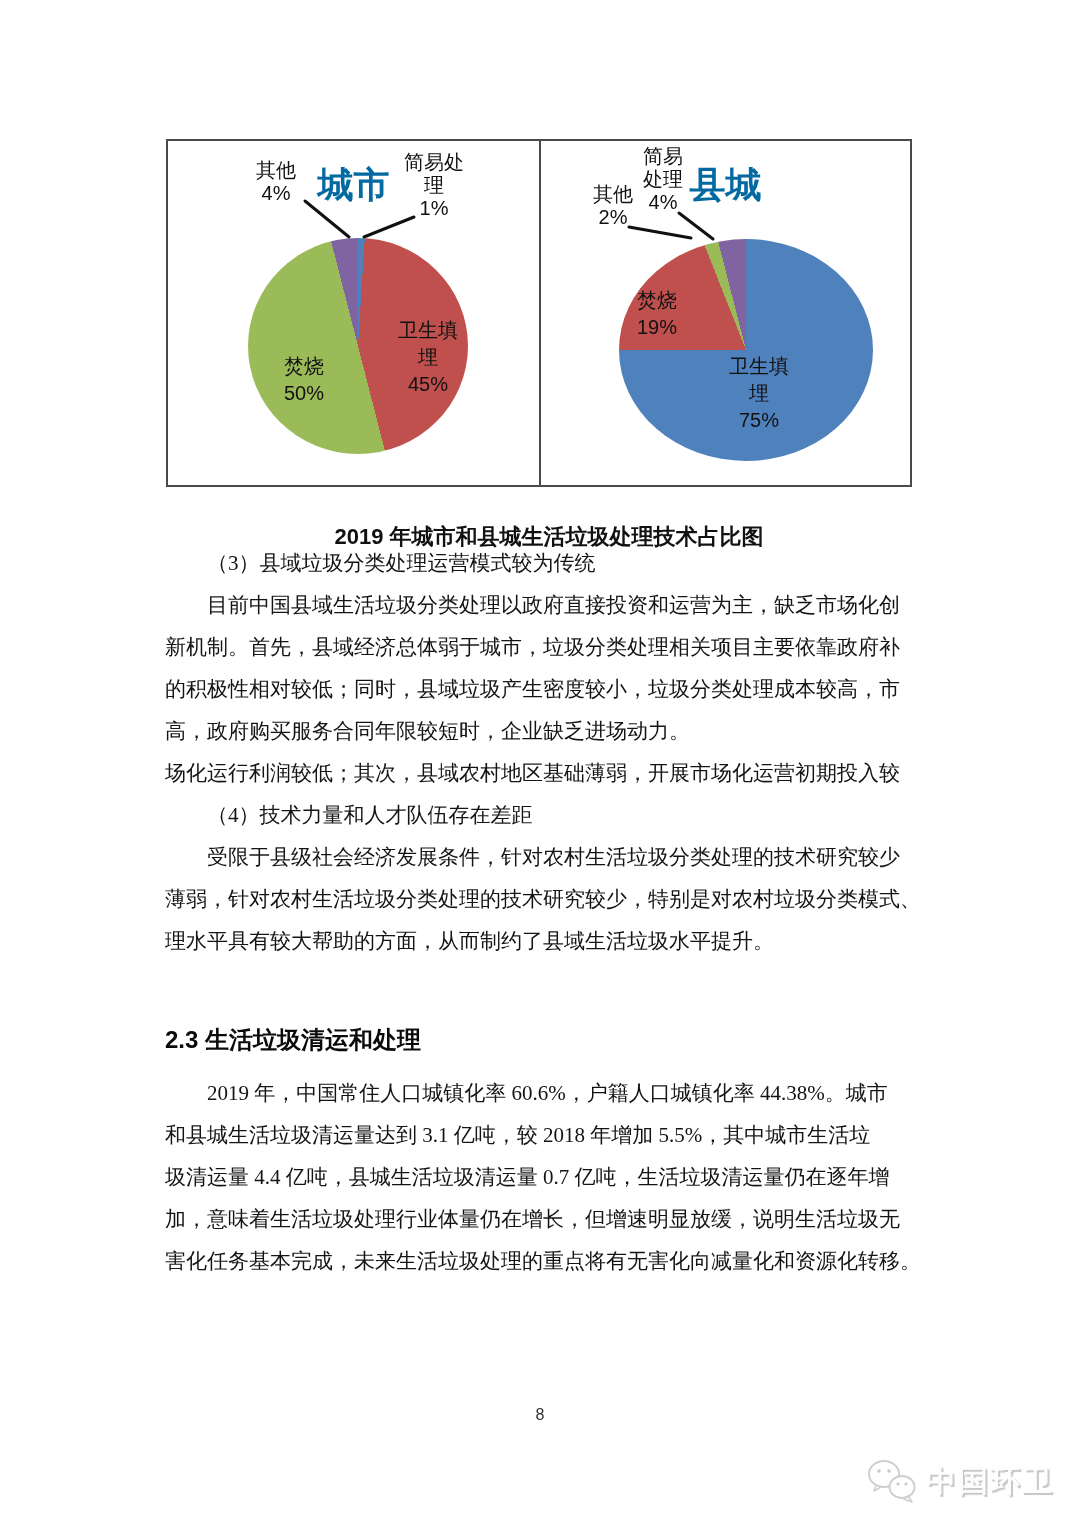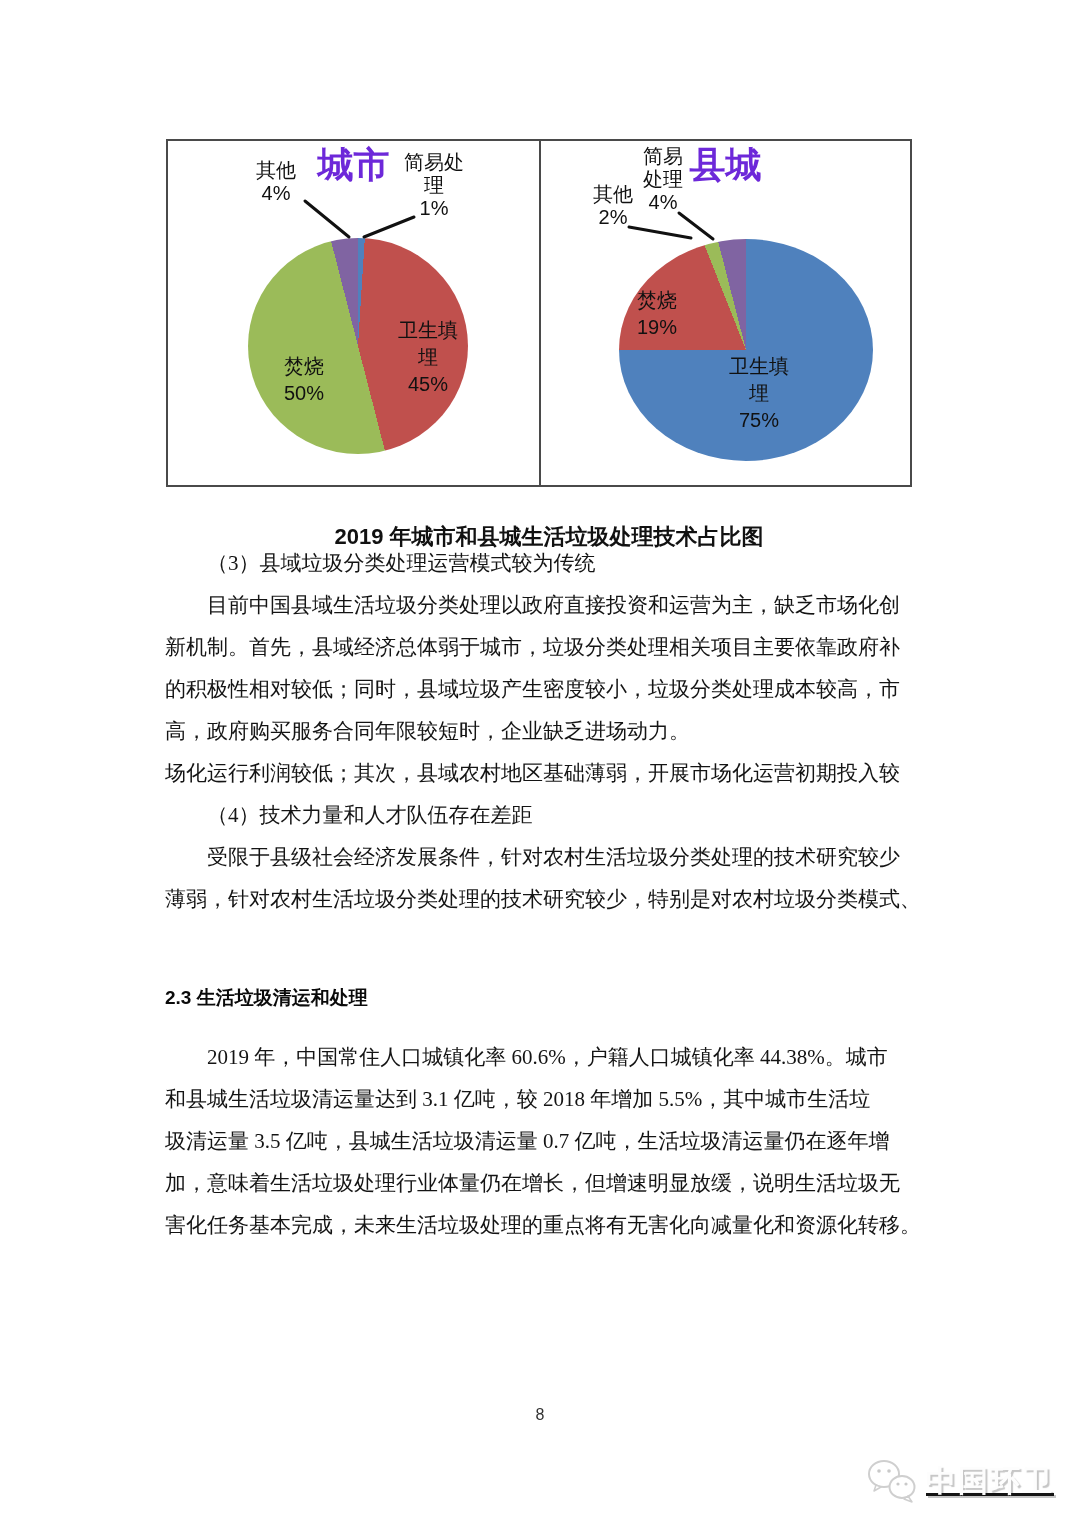--- a/index.html
+++ b/index.html
@@ -9,23 +9,23 @@
     overflow:hidden;
   }
   
   .figure{
     position:absolute;left:166px;top:139px;width:746px;height:348px;
     border:2px solid #4a4a4a;box-sizing:border-box;display:flex;background:#fff;
   }
   .panel{position:relative;width:371px;height:100%;}
   .panel.right{border-left:2px solid #4a4a4a;box-sizing:content-box;width:369px;}
   .pie-title{
-    position:absolute;top:0;left:50%;transform:translateX(-50%);
+    position:absolute;top:20px;left:50%;transform:translateX(-50%);
     font-family:"Liberation Sans","DejaVu Sans",sans-serif;
-    font-weight:bold;font-size:36px;color:#6d28d9;white-space:nowrap;
+    font-weight:bold;font-size:36px;color:#0369a1;white-space:nowrap;
   }
   .pie{position:absolute;border-radius:50%;}
   .pie.city{left:80px;top:97px;width:220px;height:216px;}
   .pie.county{left:78px;top:98px;width:254px;height:222px;}
   .callout,.innerlabel{
     position:absolute;text-align:center;
     font-family:"Liberation Sans","DejaVu Sans",sans-serif;
     color:#111;font-size:20px;line-height:23px;white-space:nowrap;
   }
   .innerlabel{line-height:27px;}
@@ -37,32 +37,32 @@
     font-family:"Liberation Sans","DejaVu Sans",sans-serif;
     font-weight:bold;font-size:22px;color:#111;margin-top:16px;
   }
   
   .bodytext{position:absolute;left:165px;top:542px;width:768px;}
   .bodytext > div{
     height:42px;line-height:42px;font-size:21px;white-space:nowrap;color:#141414;
   }
   .bodytext > div.indent{text-indent:2em;}
   .bodytext > div.h2{
-    margin-top:56px;margin-bottom:16px;height:44px;line-height:44px;
+    margin-top:56px;margin-bottom:10px;height:44px;line-height:44px;
     font-family:"Liberation Sans","DejaVu Sans",sans-serif;
-    font-weight:bold;font-size:19px;color:#0a0a0a;text-indent:0;
+    font-weight:bold;font-size:24px;color:#0a0a0a;text-indent:0;
   }
   
   .pagenum{
     position:absolute;left:0;top:1406px;width:1080px;text-align:center;
     font-family:"Liberation Sans","DejaVu Sans",sans-serif;
     font-size:16px;color:#333;
   }
   .watermark{
-    position:absolute;right:26px;top:1458px;display:flex;align-items:center;gap:8px;text-decoration:underline;
+    position:absolute;right:26px;top:1458px;display:flex;align-items:center;gap:8px;
   }
   .watermark .wm-label{
     font-family:"Liberation Sans","DejaVu Sans",sans-serif;
     font-weight:bold;font-size:30px;letter-spacing:2px;
     color:#fdfdfd;text-shadow:2px 2px 1px #c6c6c6;white-space:nowrap;
   }
 </style>
 </head>
 <body>
 
@@ -129,24 +129,25 @@
 
 <div class="indent">（3）县域垃圾分类处理运营模式较为传统</div>
     <div class="indent">目前中国县域生活垃圾分类处理以政府直接投资和运营为主，缺乏市场化创</div>
     <div class="flush">新机制。首先，县域经济总体弱于城市，垃圾分类处理相关项目主要依靠政府补</div>
     <div class="flush">的积极性相对较低；同时，县域垃圾产生密度较小，垃圾分类处理成本较高，市</div>
     <div class="flush">高，政府购买服务合同年限较短时，企业缺乏进场动力。</div>
     <div class="flush">场化运行利润较低；其次，县域农村地区基础薄弱，开展市场化运营初期投入较</div>
     <div class="indent">（4）技术力量和人才队伍存在差距</div>
     <div class="indent">受限于县级社会经济发展条件，针对农村生活垃圾分类处理的技术研究较少</div>
     <div class="flush">薄弱，针对农村生活垃圾分类处理的技术研究较少，特别是对农村垃圾分类模式、</div>
+    <div class="flush">理水平具有较大帮助的方面，从而制约了县域生活垃圾水平提升。</div>
     <div class="h2">2.3 生活垃圾清运和处理</div>
     <div class="indent">2019 年，中国常住人口城镇化率 60.6%，户籍人口城镇化率 44.38%。城市</div>
     <div class="flush">和县城生活垃圾清运量达到 3.1 亿吨，较 2018 年增加 5.5%，其中城市生活垃</div>
-    <div class="flush">圾清运量 3.5 亿吨，县城生活垃圾清运量 0.7 亿吨，生活垃圾清运量仍在逐年增</div>
+    <div class="flush">圾清运量 4.4 亿吨，县城生活垃圾清运量 0.7 亿吨，生活垃圾清运量仍在逐年增</div>
     <div class="flush">加，意味着生活垃圾处理行业体量仍在增长，但增速明显放缓，说明生活垃圾无</div>
     <div class="flush">害化任务基本完成，未来生活垃圾处理的重点将有无害化向减量化和资源化转移。</div>
   </div>
 
 <div class="pagenum">8</div>
 
 <div class="watermark">
   <svg width="52" height="46" viewBox="0 0 52 46">
     <ellipse cx="18" cy="16" rx="15" ry="13" fill="#ffffff" stroke="#cfcfcf" stroke-width="2"></ellipse>
     <path d="M10 27 L8 33 L15 29 Z" fill="#ffffff" stroke="#cfcfcf" stroke-width="1.5" stroke-linejoin="round"></path>

